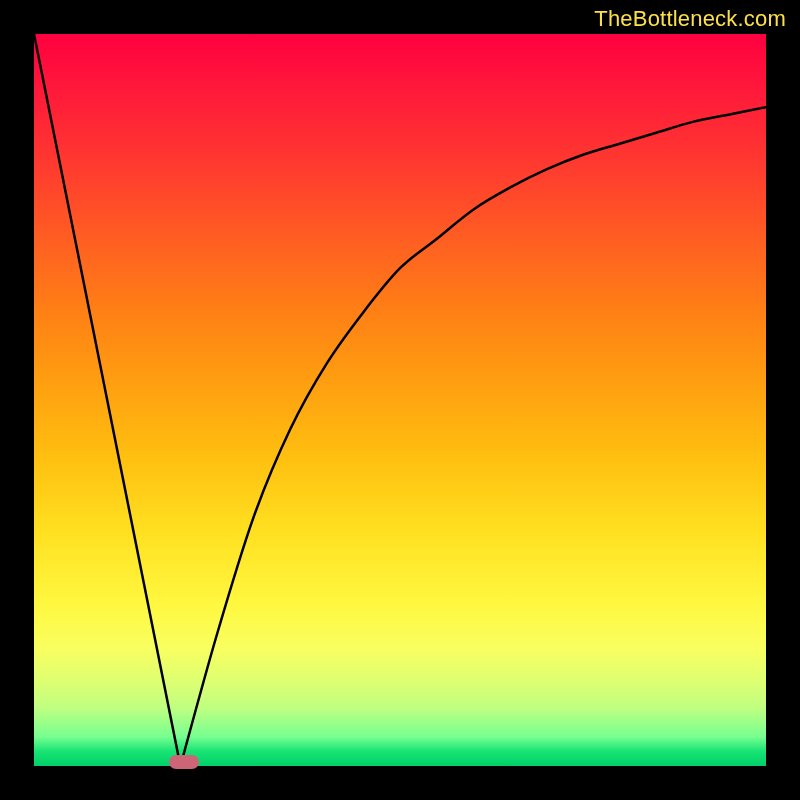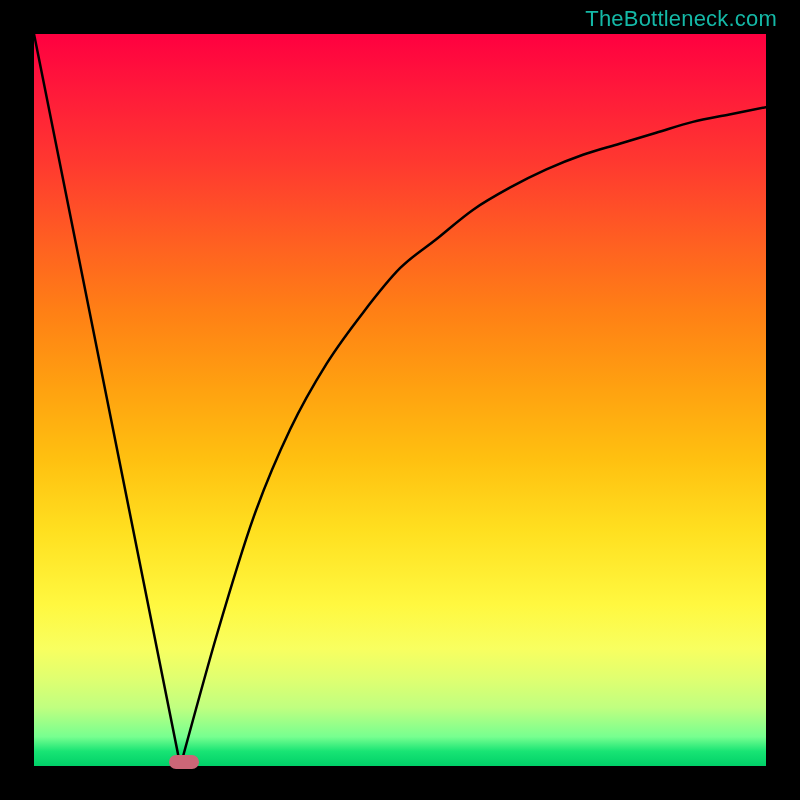--- a/index.html
+++ b/index.html
@@ -37,22 +37,22 @@
       #e0ff70 88%,
       #c0ff80 92%,
       #77ff90 96%,
       #18e474 98%,
       #00d068 100%
     );
   }
   .watermark {
     position: absolute;
     top: 6px;
-    right: 23px;
-    color: #14b8a6;
+    right: 14px;
+    color: #fde047;
     font-size: 22px;
     font-weight: 500;
     letter-spacing: 0.2px;
     z-index: 4;
     user-select: none;
   }
   svg.curve {
     position: absolute;
     left: 0;
     top: 0;

